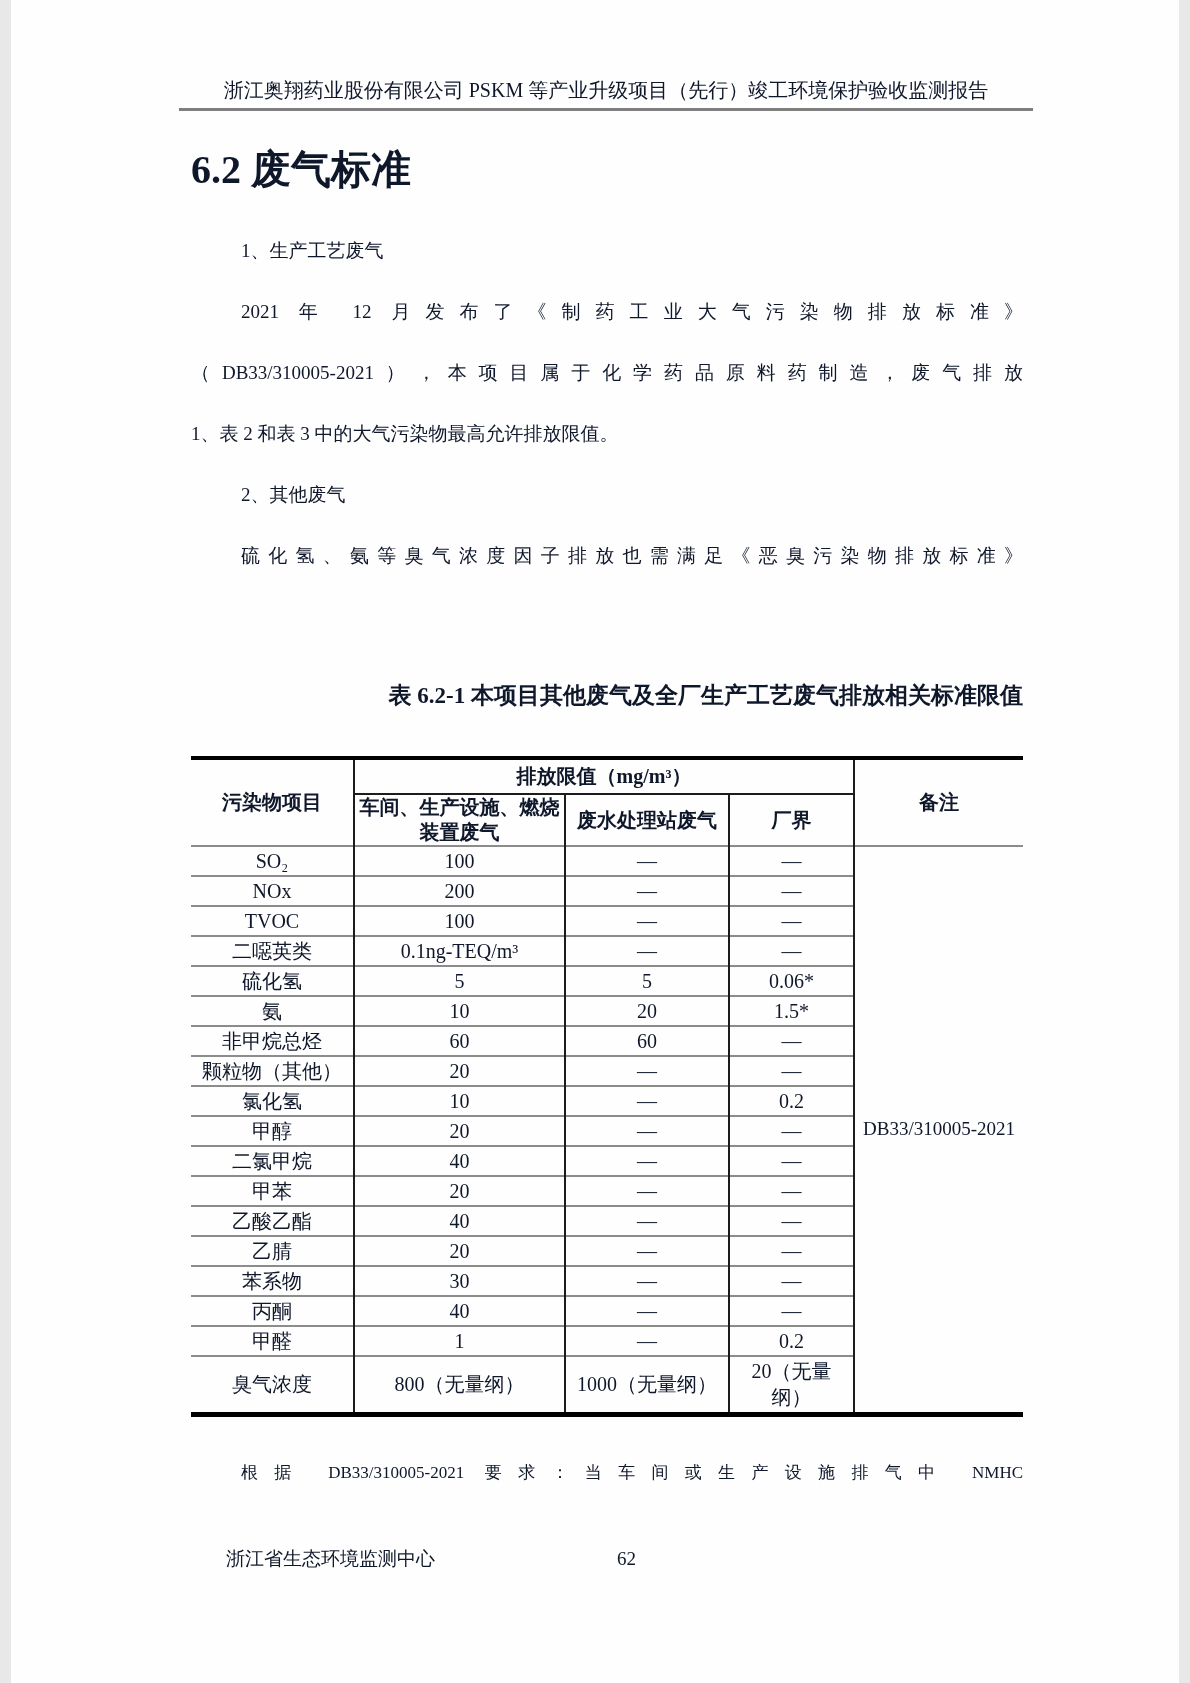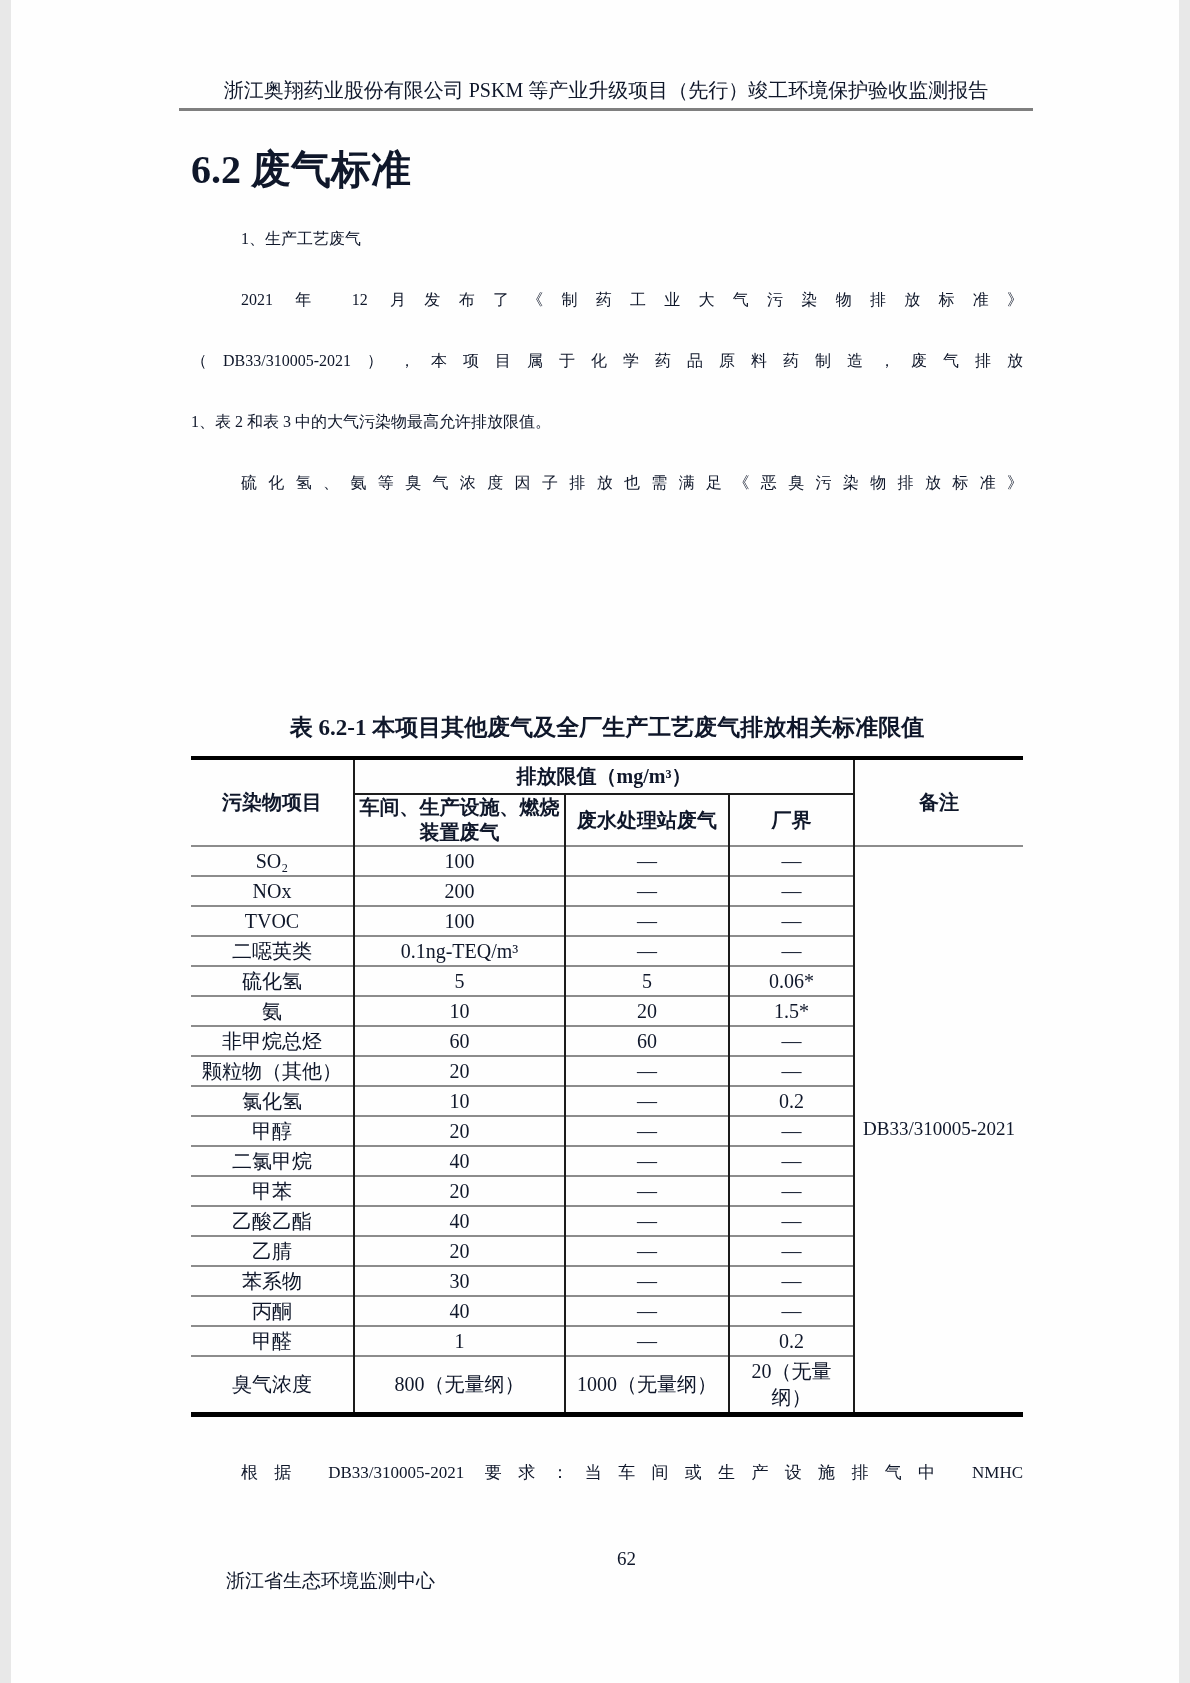--- a/index.html
+++ b/index.html
@@ -18,28 +18,28 @@
     text-align:center;font-size:20px;line-height:28px;
     padding-bottom:4px;
     border-bottom:3px solid #7f7f7f;
   }
   
   .section-title{
     position:absolute;top:151px;left:180px;
     font-size:40px;font-weight:bold;line-height:38px;
   }
   
-  .body-block{position:absolute;top:208px;left:180px;width:832px;font-size:16px;}
+  .body-block{position:absolute;top:220px;left:180px;width:832px;font-size:19px;}
   .bline{height:61px;line-height:61px;white-space:nowrap;}
   .indent{text-indent:50px;}
   .stretch{text-align:justify;text-align-last:justify;white-space:normal;}
   
   .table-caption{
-    position:absolute;top:712px;left:180px;width:832px;
-    text-align:center;font-size:23px;font-weight:bold;line-height:32px;
+    position:absolute;top:680px;left:180px;width:832px;
+    text-align:right;font-size:23px;font-weight:bold;line-height:32px;
   }
   
   table.std{
     position:absolute;top:756px;left:180px;width:832px;
     border-collapse:collapse;table-layout:fixed;
     border-top:4px solid #000;
     border-bottom:5px solid #000;
     font-size:20px;
   }
   table.std th{font-weight:bold;padding:0 0;text-align:center;vertical-align:middle;line-height:25px;}
@@ -58,39 +58,40 @@
     font-size:20px;line-height:24px;
   }
   
   .closing{
     position:absolute;top:1442px;left:180px;width:832px;
     font-size:17px;line-height:61px;
     text-indent:50px;
     text-align:justify;text-align-last:justify;
   }
   
-  .footer-org{position:absolute;top:1548px;left:215px;font-size:19px;line-height:22px;margin-top:22px;}
+  .footer-org{position:absolute;top:1548px;left:215px;font-size:19px;line-height:22px;}
   .footer-page{position:absolute;top:1548px;left:606px;font-size:19px;line-height:22px;}
 </style>
 </head>
 <body>
 
 <div class="page">
 
   <div class="doc-header">
     <span>浙江奥翔药业股份有限公司 PSKM 等产业升级项目（先行）竣工环境保护验收监测报告</span>
   </div>
 
   <div class="section-title">6.2 废气标准</div>
 
   <div class="body-block">
     <div class="bline indent">1、生产工艺废气</div>
     <div class="bline indent stretch">2021 年 12 月发布了《制药工业大气污染物排放标准》</div>
     <div class="bline stretch">（DB33/310005-2021），本项目属于化学药品原料药制造，废气排放</div>
     <div class="bline">1、表 2 和表 3 中的大气污染物最高允许排放限值。</div>
+    <div class="bline indent">2、其他废气</div>
     <div class="bline indent stretch">硫化氢、氨等臭气浓度因子排放也需满足《恶臭污染物排放标准》</div>
   </div>
 
   <div class="table-caption">表 6.2-1  本项目其他废气及全厂生产工艺废气排放相关标准限值</div>
 
   <table class="std">
     <colgroup>
       <col style="width:163px">
         <col style="width:211px">
         <col style="width:164px">

